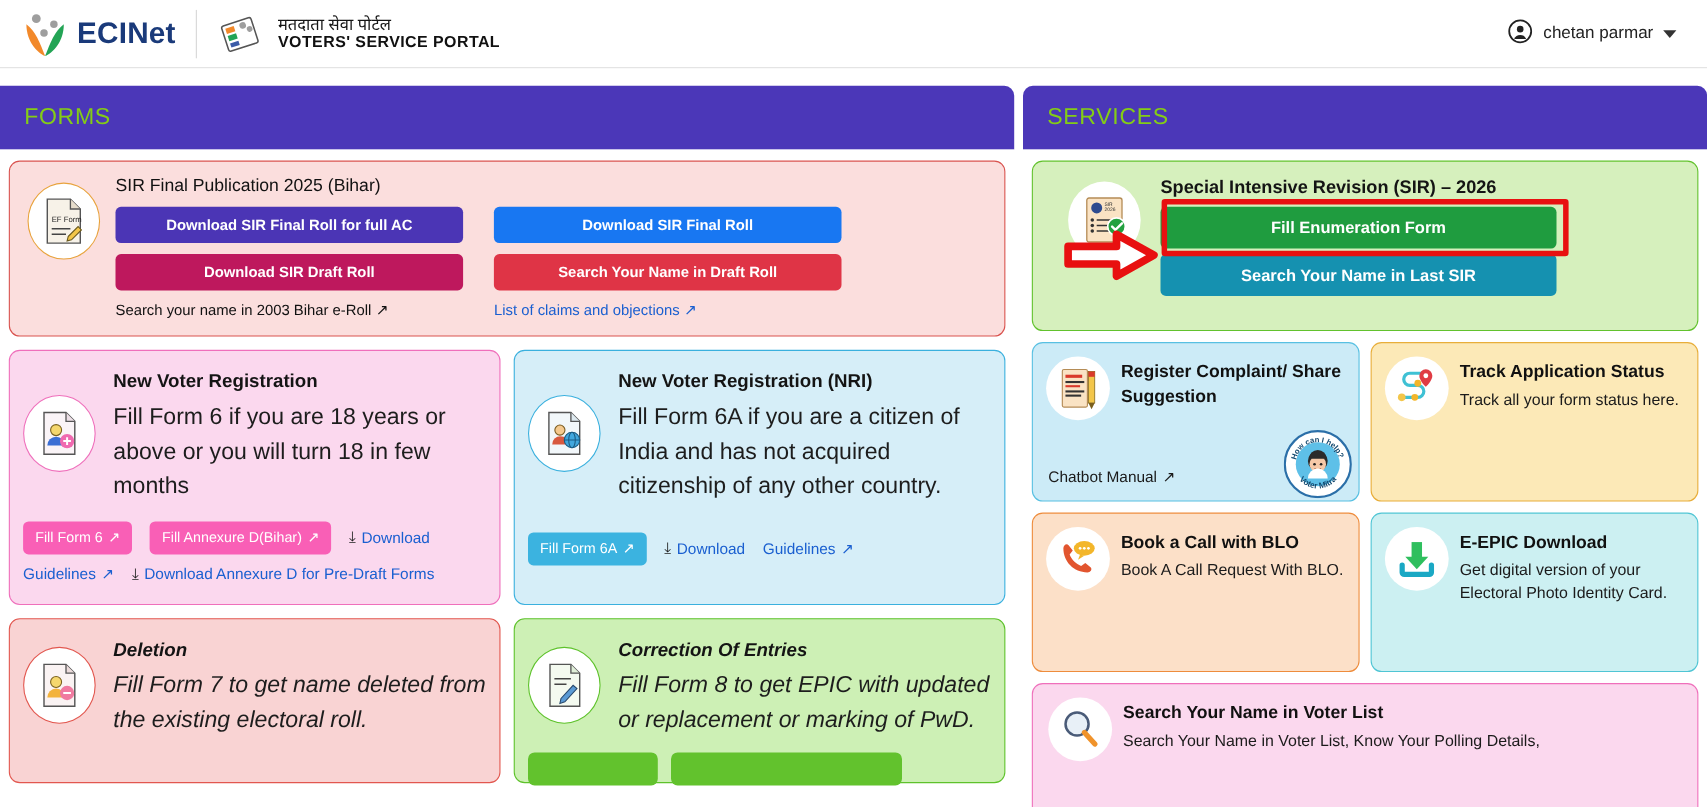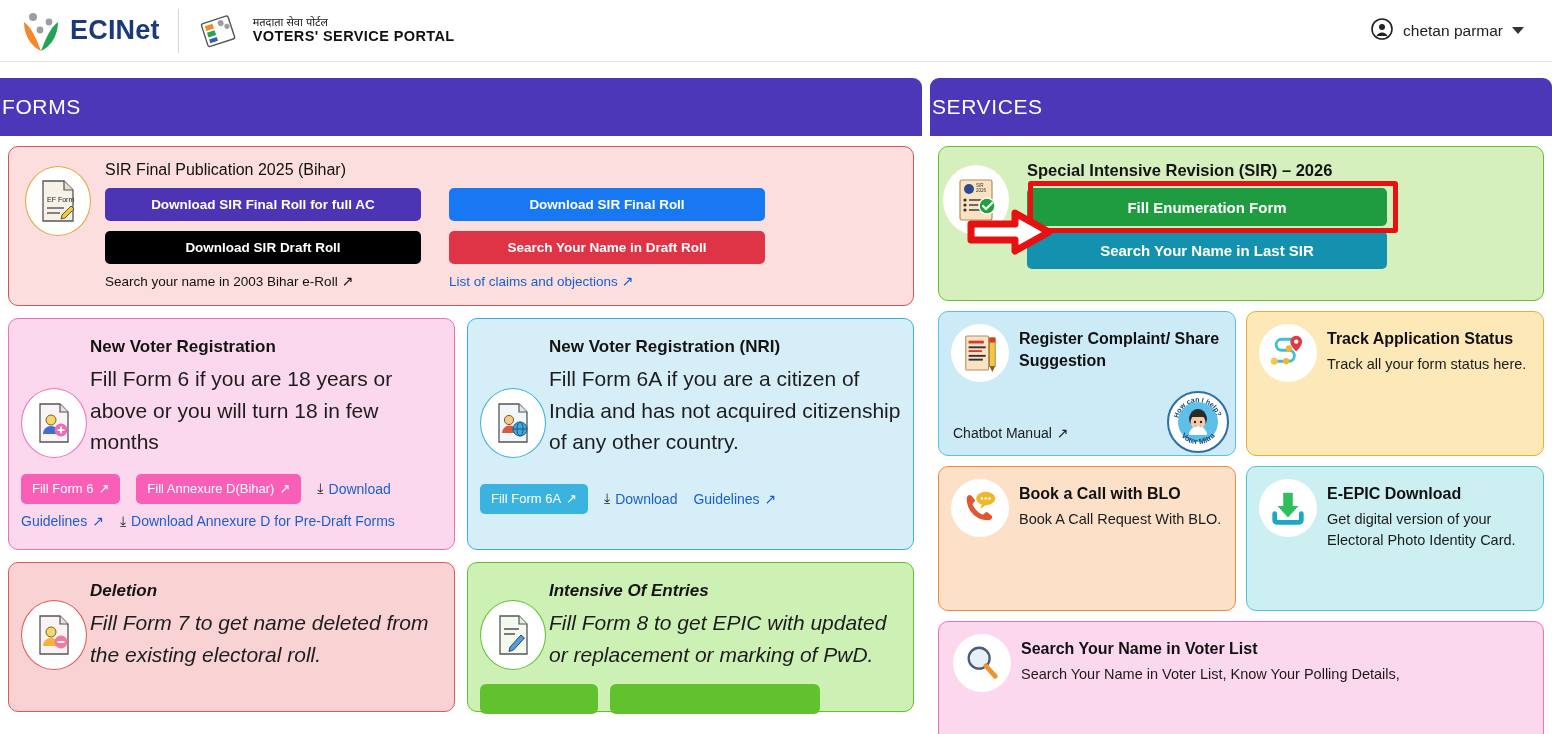--- a/index.html
+++ b/index.html
@@ -22,42 +22,42 @@
   .logo-mark { width: 46px; height: 46px; position: relative; }
   .ecinet-text {
     font-size: 27px; font-weight: bold; color: #1a3a7a;
     letter-spacing: .2px; margin-left: 6px;
   }
   .hdr-divider {
     width: 1px; height: 44px; background: #d6d6d6; margin: 0 18px;
   }
   .portal-icon { width: 44px; height: 42px; position: relative; }
   .portal-txt { margin-left: 12px; line-height: 1.15; }
-  .portal-hi { font-size: 11px; color: #141414; font-weight: 500; }
+  .portal-hi { font-size: 15px; color: #141414; font-weight: 500; }
   .portal-en { font-size: 14.5px; color: #111; font-weight: bold; letter-spacing: .4px; }
   .user-area {
     position: absolute; right: 28px; top: 50%; transform: translateY(-50%);
     display: flex; align-items: center; gap: 9px; cursor: pointer;
   }
   .user-name { font-size: 15.5px; color: #222; }
   .chev { width: 0; height: 0; border-left: 6px solid transparent;
           border-right: 6px solid transparent; border-top: 7px solid #333; }
 
   
   .panel { position: absolute; top: 78px; }
   #forms-panel  { left: 0px;   width: 922px; }
   #services-panel { left: 930px; width: 622px; }
 
   .panel-head {
     height: 58px;
     background: #4b37b8;
     border-radius: 9px 9px 0 0;
     display: flex; align-items: center;
-    padding-left: 2px;
-    color: #ffffff; font-size: 21px; letter-spacing: .6px;
+    padding-left: 22px;
+    color: #84cc16; font-size: 21px; letter-spacing: .6px;
   }
   #forms-panel .panel-head { border-radius: 0 9px 0 0; }
 
   .panel-body {
     background: #ffffff;
     padding: 10px 8px 0 8px;
     height: 598px;
     overflow: hidden;
   }
 
@@ -86,38 +86,38 @@
   .pub-title { font-size: 16px; font-weight: 500; color: #111; margin-bottom: 9px; }
   .btn-grid { display: grid; grid-template-columns: 316px 316px; gap: 10px 28px; }
   .btn {
     height: 33px; border-radius: 5px; border: none; cursor: pointer;
     color: #fff; font-size: 13.5px; font-weight: bold;
     display: flex; align-items: center; justify-content: center;
     font-family: "Liberation Sans", sans-serif;
   }
   .btn-blue   { background: #1877f2; }
   .btn-purple { background: #4b35b5; }
-  .btn-green  { background: #000000; }
+  .btn-green  { background: #be185d; }
   .btn-red    { background: #df3446; }
   .link-row { display: grid; grid-template-columns: 344px 1fr; margin-top: 9px; }
   .tlink { font-size: 13.5px; color: #111; cursor: pointer; white-space: nowrap; }
   .tlink.blue { color: #1a5fd0; }
   .arrow-ne { display: inline-block; font-size: 14px; margin-left: 4px; }
 
   
   .row2 { display: flex; gap: 12px; margin-top: 12px; }
   #new-voter-card {
     width: 448px; height: 232px;
     background: #fbd8ee; border-color: #ef6fbb;
   }
   #nri-card {
     width: 448px; height: 232px;
     background: #d6eef8; border-color: #3ab0de;
   }
-  .card-head { display: flex; gap: 3px; align-items: flex-end; }
+  .card-head { display: flex; gap: 16px; align-items: center; }
   #new-voter-card .icon-circle { border: 1.6px solid #ef6fbb; }
   #nri-card .icon-circle { border: 1.6px solid #3ab0de; }
   .head-text { padding-top: 6px; }
 
   .pill {
     height: 30px; border-radius: 5px; padding: 0 11px;
     display: inline-flex; align-items: center; gap: 5px;
     color: #fff; font-size: 13px; font-weight: 500; cursor: pointer;
   }
   .pill-pink { background: #f95fb6; }
@@ -145,21 +145,21 @@
   .cbtn {
     height: 30px; border-radius: 6px; background: #62c22d; border: none;
     color: #fff; font-size: 13px; font-weight: bold; cursor: pointer;
   }
   .cbtn.w1 { width: 118px; }
   .cbtn.w2 { width: 210px; }
 
   
   #sir-2026-card {
     background: #d6f0bd; border-color: #62c22d;
-    height: 155px; display: flex; gap: 10px; padding: 14px 4px;
+    height: 155px; display: flex; gap: 10px; padding: 14px 32px;
     position: relative;
   }
   #sir-2026-card .icon-circle { border: none; margin-top: 4px; }
   .sir-right { flex: 1; padding-left: 8px; }
   .sir-title { font-size: 16.5px; font-weight: bold; color: #141414; margin-bottom: 8px; }
   .sir-btn {
     width: 360px; height: 38px; border-radius: 5px; border: none;
     color: #fff; font-size: 15px; font-weight: bold; cursor: pointer;
     display: flex; align-items: center; justify-content: center;
     font-family: "Liberation Sans", sans-serif;
@@ -385,21 +385,21 @@
           <div class="icon-circle">
             <svg viewBox="0 0 40 46" width="40" height="46">
               <path d="M7 4 h19 l8 8 v30 h-27 z" fill="#f4faf0" stroke="#555" stroke-width="1.3"></path>
               <path d="M26 4 v8 h8" fill="#e0efd8" stroke="#555" stroke-width="1.2"></path>
               <line x1="11" y1="17" x2="26" y2="17" stroke="#444" stroke-width="1.4"></line>
               <line x1="11" y1="22" x2="22" y2="22" stroke="#444" stroke-width="1.4"></line>
               <path d="M17 35 l11-12 3.5 3 -11 12 -4.5 1.5 z" fill="#5b9bd5" stroke="#27486b" stroke-width="1"></path>
             </svg>
           </div>
           <div class="head-text">
-            <div class="card-title">Intensive Of Entries</div>
+            <div class="card-title">Correction Of Entries</div>
             <div class="card-desc">Fill Form 8 to get EPIC with updated or replacement or marking of PwD.</div>
           </div>
         </div>
         <div class="cbtn-row">
           <button class="cbtn w1"></button>
           <button class="cbtn w2"></button>
         </div>
       </div>
     </div>
 

